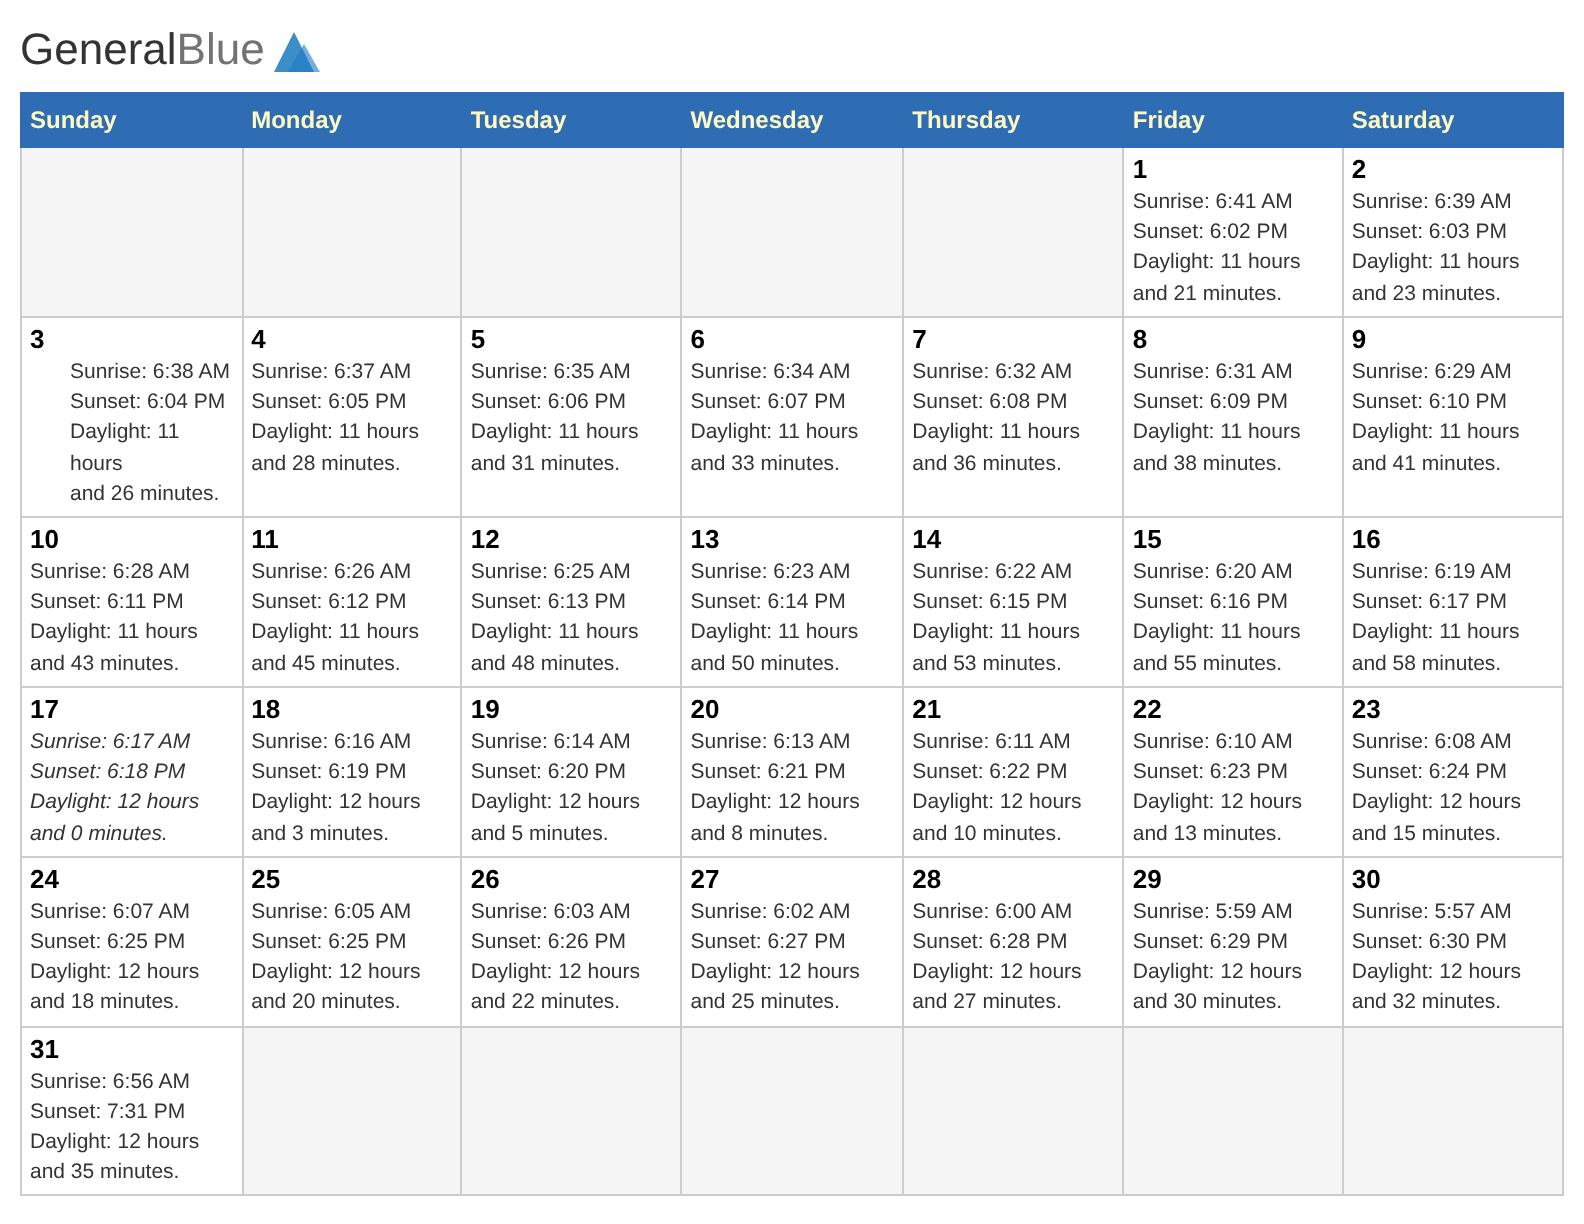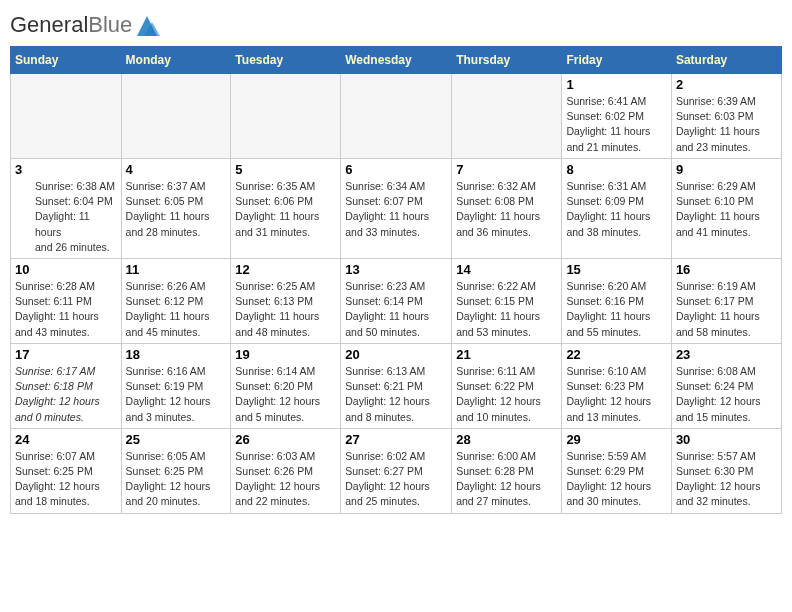--- a/index.html
+++ b/index.html
@@ -342,15 +342,30 @@
 and 30 minutes.</div>
           </td>
           <td>
             <span class="day-num">30</span>
             <div class="day-info" style="white-space: pre-line;">Sunrise: 5:57 AM
 Sunset: 6:30 PM
 Daylight: 12 hours
 and 32 minutes.</div>
           </td>
         </tr>
+        <tr>
+          <td>
+            <span class="day-num">31</span>
+            <div class="day-info" style="white-space: pre-line;">Sunrise: 6:56 AM
+Sunset: 7:31 PM
+Daylight: 12 hours
+and 35 minutes.</div>
+          </td>
+          <td class="empty"></td>
+          <td class="empty"></td>
+          <td class="empty"></td>
+          <td class="empty"></td>
+          <td class="empty"></td>
+          <td class="empty"></td>
+        </tr>
       </tbody>
   </table>
 </div>
 
 </body></html>

